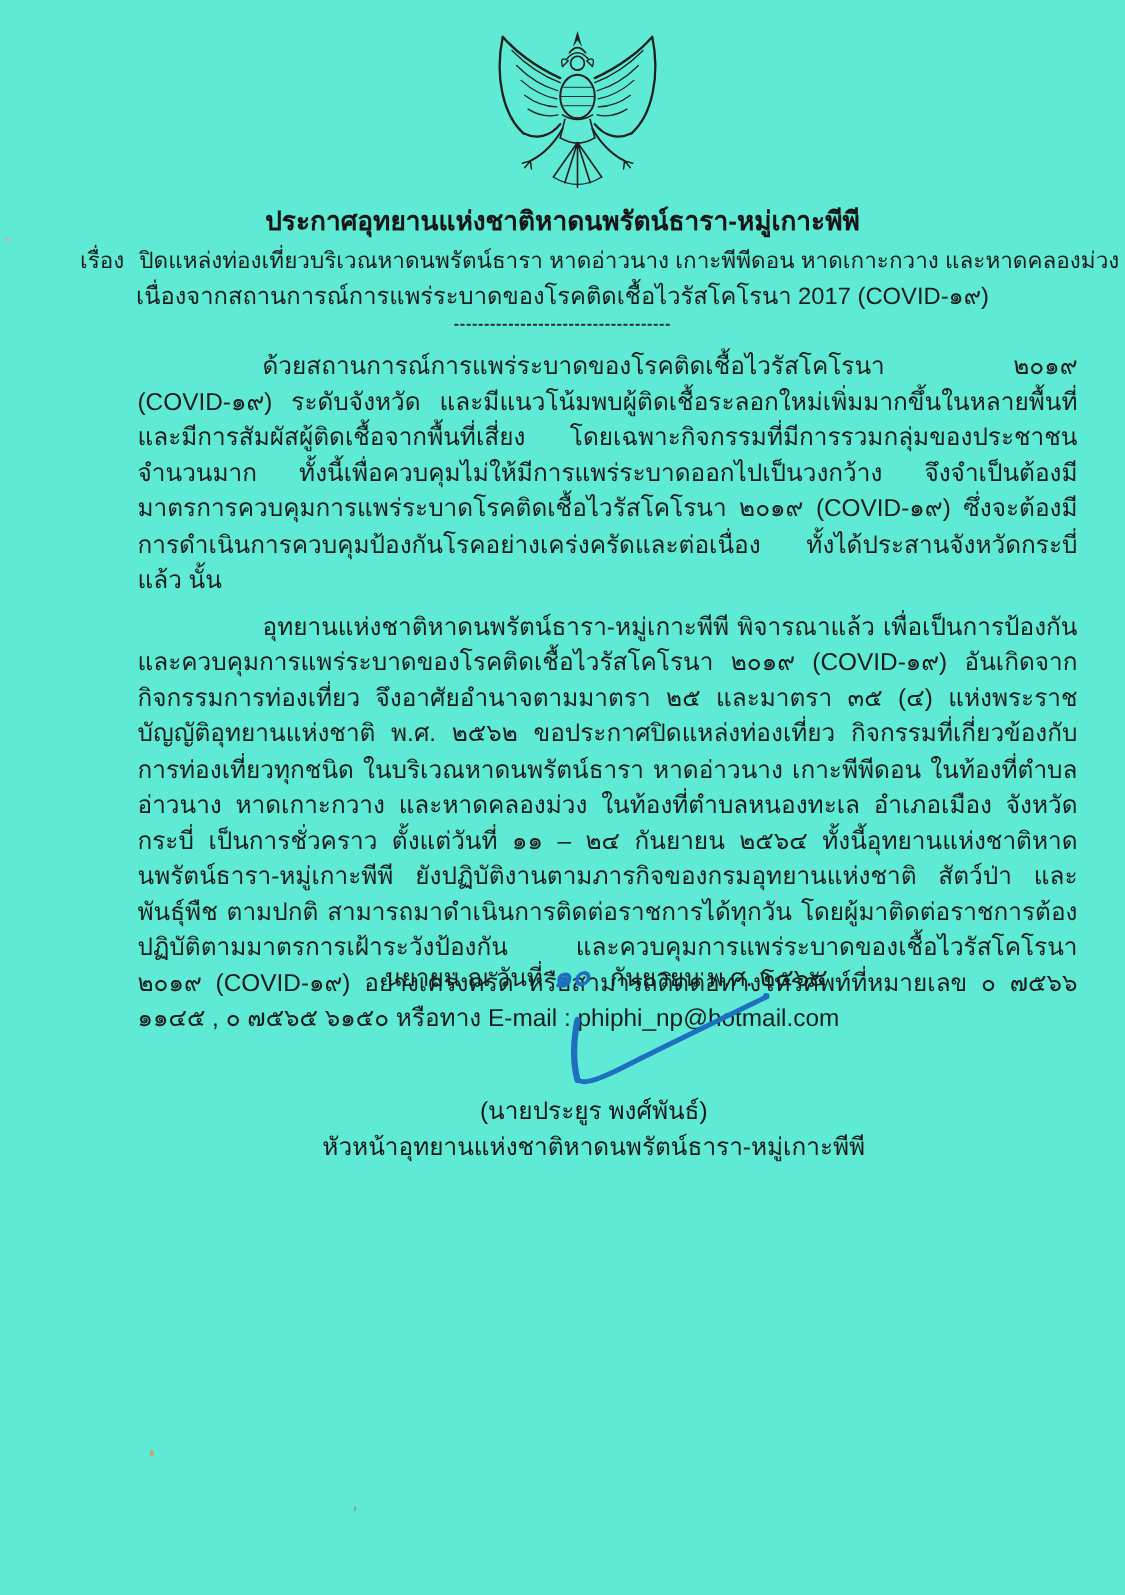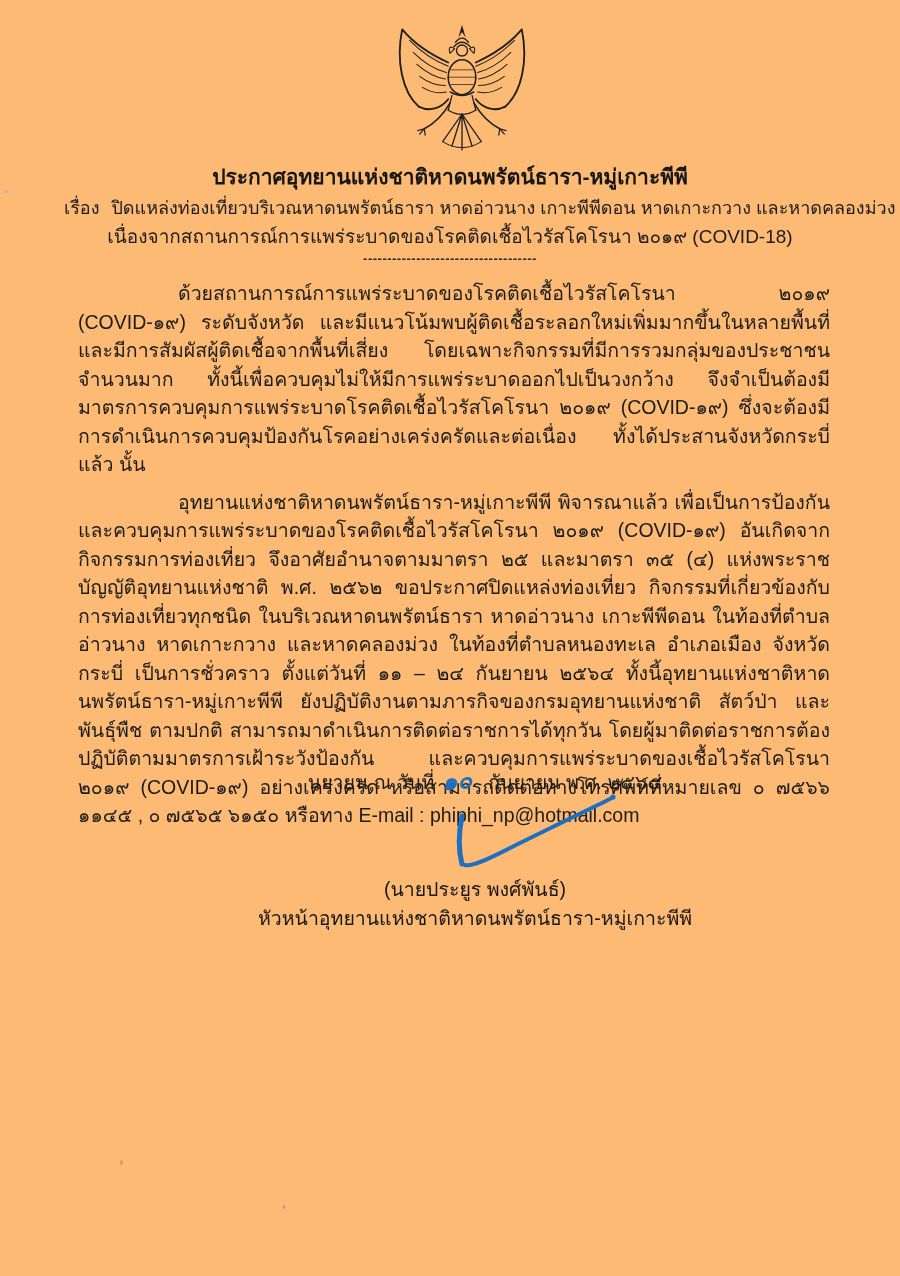--- a/index.html
+++ b/index.html
@@ -24,21 +24,21 @@
   .subject-label{margin-right:12px;}
   .cause-line{
     position:absolute;top:221px;left:0;width:100%;
     text-align:center;font-size:19px;
   }
   .divider{
     position:absolute;top:251px;left:0;width:100%;
     text-align:center;font-size:13px;font-weight:bold;letter-spacing:0.5px;color:#2a2a2a;
   }
   .body-text{
-    position:absolute;top:279px;left:78px;width:752px;
+    position:absolute;top:279px;left:110px;width:752px;
     font-size:19.5px;line-height:28.5px;text-align:justify;color:#1c1c1c;
   }
   .para{margin:0;text-indent:100px;}
   .para + .para{margin-top:9px;}
   .closing{
     position:absolute;top:723px;left:215px;
     font-size:19.5px;
   }
   .date-line{
     position:absolute;top:761px;left:0;width:100%;
@@ -61,21 +61,21 @@
     font-size:19.5px;line-height:29px;color:#181818;
   }
   .speck{position:absolute;border-radius:50%;}
   .speck-a{left:4px;top:190px;width:4px;height:3px;background:#b9b9b4;}
   .speck-b{left:120px;top:1160px;width:3px;height:5px;background:#c8a06a;}
   .speck-c{left:283px;top:1205px;width:2px;height:4px;background:#9a9a96;}
 </style>
 </head>
 <body>
 
-<div class="page" style="background: #fdba74;">
+<div class="page" style="background: #5eead4;">
 
   <div class="emblem">
     <svg viewBox="0 0 170 150" width="160" height="138" fill="none" stroke="#1f1f1f" stroke-linecap="round" stroke-linejoin="round">
 
       <path d="M85,3 L81,17 L85,11 L89,17 Z" fill="#1f1f1f" stroke="none"></path>
       <path d="M78,22 Q85,13 92,22" stroke-width="1.4"></path>
       <path d="M76,27 Q85,17 94,27" stroke-width="1.4"></path>
 
       <circle cx="85" cy="31" r="6" stroke-width="1.5"></circle>
       <path d="M77,29 Q69,24 72,34 Z" stroke-width="1.2"></path>
@@ -111,21 +111,21 @@
       <path d="M44,116 l-7,2 M44,116 l-5,6 M44,116 l1,7 M126,116 l7,2 M126,116 l5,6 M126,116 l-1,7" stroke-width="1.3"></path>
     </svg>
   </div>
 
   <div class="doc-title">ประกาศอุทยานแห่งชาติหาดนพรัตน์ธารา-หมู่เกาะพีพี</div>
 
   <div class="subject-row">
     <span class="subject-label">เรื่อง</span><span>ปิดแหล่งท่องเที่ยวบริเวณหาดนพรัตน์ธารา หาดอ่าวนาง เกาะพีพีดอน หาดเกาะกวาง และหาดคลองม่วง (เป็นการชั่วคราว)</span>
   </div>
 
-  <div class="cause-line">เนื่องจากสถานการณ์การแพร่ระบาดของโรคติดเชื้อไวรัสโคโรนา ๒๐๑๙ (COVID-18)</div>
+  <div class="cause-line">เนื่องจากสถานการณ์การแพร่ระบาดของโรคติดเชื้อไวรัสโคโรนา 2017 (COVID-๑๙)</div>
 
   <div class="divider">------------------------------------</div>
 
   <div class="body-text">
     <p class="para">ด้วยสถานการณ์การแพร่ระบาดของโรคติดเชื้อไวรัสโคโรนา ๒๐๑๙ (COVID-๑๙) ระดับจังหวัด และมีแนวโน้มพบผู้ติดเชื้อระลอกใหม่เพิ่มมากขึ้นในหลายพื้นที่ และมีการสัมผัสผู้ติดเชื้อจากพื้นที่เสี่ยง โดยเฉพาะกิจกรรมที่มีการรวมกลุ่มของประชาชนจำนวนมาก ทั้งนี้เพื่อควบคุมไม่ให้มีการแพร่ระบาดออกไปเป็นวงกว้าง จึงจำเป็นต้องมีมาตรการควบคุมการแพร่ระบาดโรคติดเชื้อไวรัสโคโรนา ๒๐๑๙ (COVID-๑๙) ซึ่งจะต้องมีการดำเนินการควบคุมป้องกันโรคอย่างเคร่งครัดและต่อเนื่อง ทั้งได้ประสานจังหวัดกระบี่แล้ว นั้น</p>
     <p class="para">อุทยานแห่งชาติหาดนพรัตน์ธารา-หมู่เกาะพีพี พิจารณาแล้ว เพื่อเป็นการป้องกันและควบคุมการแพร่ระบาดของโรคติดเชื้อไวรัสโคโรนา ๒๐๑๙ (COVID-๑๙) อันเกิดจากกิจกรรมการท่องเที่ยว จึงอาศัยอำนาจตามมาตรา ๒๕ และมาตรา ๓๕ (๔) แห่งพระราชบัญญัติอุทยานแห่งชาติ พ.ศ. ๒๕๖๒ ขอประกาศปิดแหล่งท่องเที่ยว กิจกรรมที่เกี่ยวข้องกับการท่องเที่ยวทุกชนิด ในบริเวณหาดนพรัตน์ธารา หาดอ่าวนาง เกาะพีพีดอน ในท้องที่ตำบลอ่าวนาง หาดเกาะกวาง และหาดคลองม่วง ในท้องที่ตำบลหนองทะเล อำเภอเมือง จังหวัดกระบี่ เป็นการชั่วคราว ตั้งแต่วันที่ ๑๑ – ๒๔ กันยายน ๒๕๖๔ ทั้งนี้อุทยานแห่งชาติหาดนพรัตน์ธารา-หมู่เกาะพีพี ยังปฏิบัติงานตามภารกิจของกรมอุทยานแห่งชาติ สัตว์ป่า และพันธุ์พืช ตามปกติ สามารถมาดำเนินการติดต่อราชการได้ทุกวัน โดยผู้มาติดต่อราชการต้องปฏิบัติตามมาตรการเฝ้าระวังป้องกัน และควบคุมการแพร่ระบาดของเชื้อไวรัสโคโรนา ๒๐๑๙ (COVID-๑๙) อย่างเคร่งครัด หรือสามารถติดต่อทางโทรศัพท์ที่หมายเลข ๐ ๗๕๖๖ ๑๑๔๕ , ๐ ๗๕๖๕ ๖๑๕๐ หรือทาง E-mail : phiphi_np@hotmail.com</p>
   </div>
 
 
   <div class="date-line">

